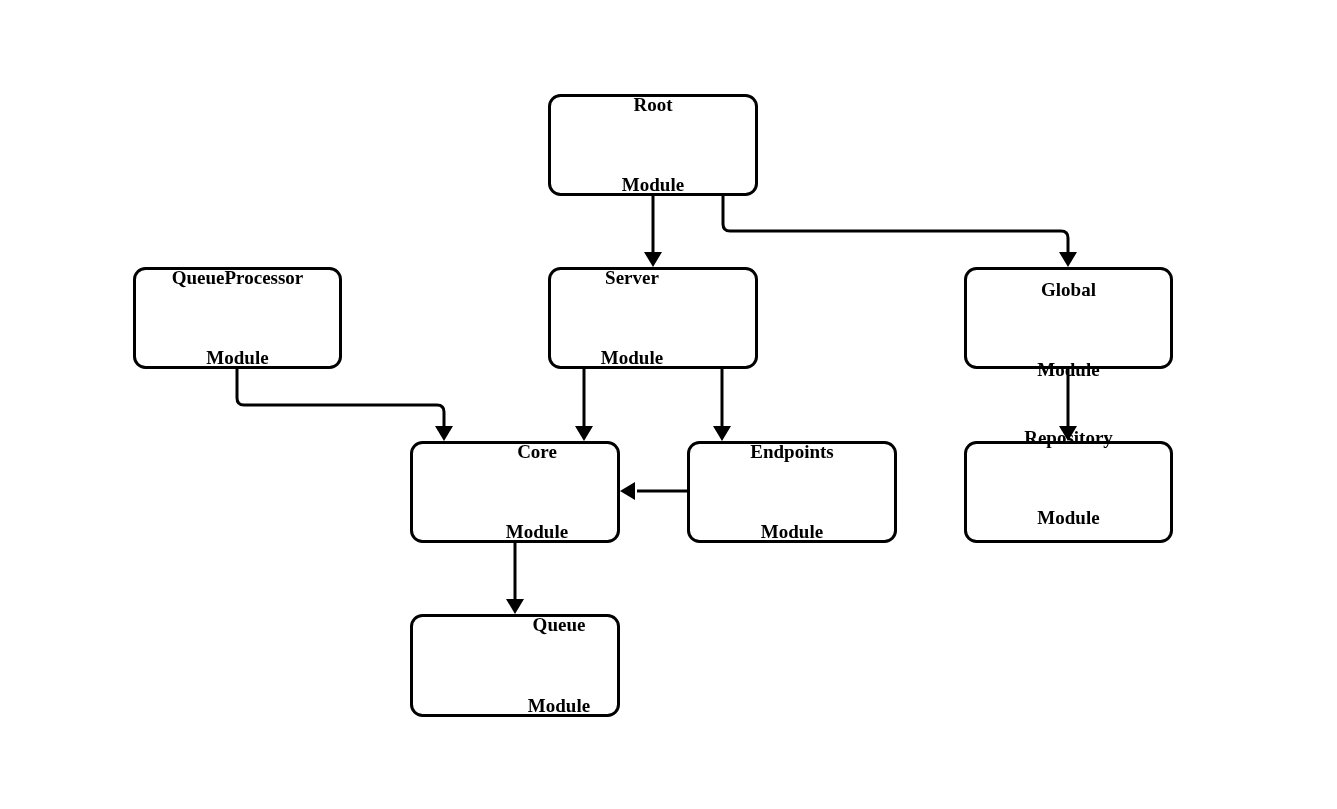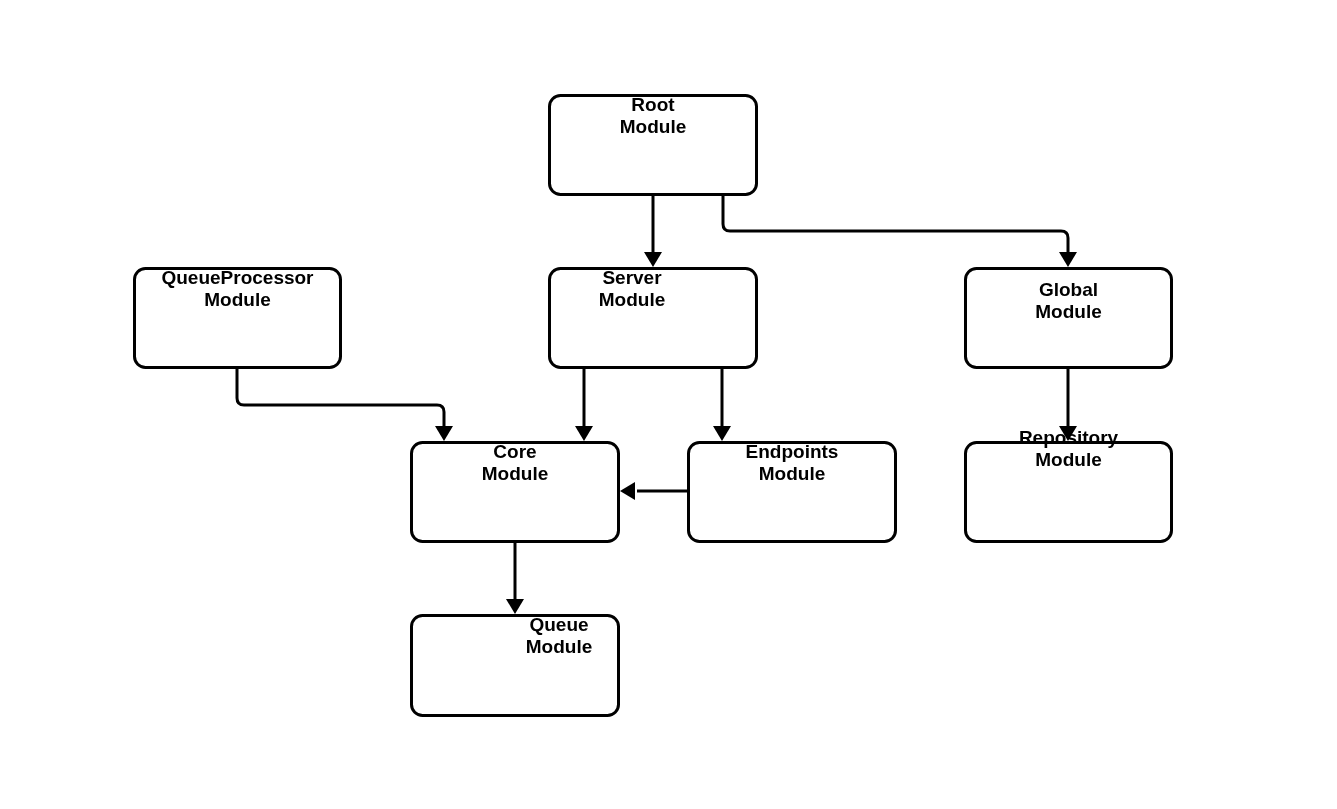--- a/index.html
+++ b/index.html
@@ -42,23 +42,23 @@
   }
   .edge-head {
     fill: #000000;
     stroke: none;
   }
   .node-label {
     position: absolute;
     display: flex;
     flex-direction: column;
     align-items: center;
-    justify-content: flex-start;
+    justify-content: space-between;
     text-align: center;
-    font-family: Liberation Sans, sans-serif;
+    font-family: Liberation Serif, serif;
     font-size: 19px;
     font-weight: bold;
     line-height: 22px;
     color: #000000;
     letter-spacing: 0px;
     pointer-events: none;
     white-space: pre;
   }
   .node-label .line1,
   .node-label .line2 {
@@ -113,18 +113,18 @@
         <rect class="node-box" x="688.5" y="442.5" width="207" height="99" rx="11" ry="11"></rect>
         <rect class="node-box" x="965.5" y="442.5" width="206" height="99" rx="11" ry="11"></rect>
         <rect class="node-box" x="411.5" y="615.5" width="207" height="100" rx="11" ry="11"></rect>
       </g>
   </svg>
   <div id="labels-layer">
       <div class="node-label" style="left: 548px; top: 94px; width: 210px; height: 102px;"><span class="line1">Root</span><span class="line2">Module</span></div>
       <div class="node-label" style="left: 133px; top: 267px; width: 209px; height: 102px;"><span class="line1">QueueProcessor</span><span class="line2">Module</span></div>
       <div class="node-label" style="left: 548px; top: 267px; width: 168px; height: 102px;"><span class="line1">Server</span><span class="line2">Module</span></div>
       <div class="node-label" style="left: 964px; top: 267px; width: 209px; height: 102px; margin-top: 12px;"><span class="line1">Global</span><span class="line2">Module</span></div>
-      <div class="node-label" style="left: 410px; top: 441px; width: 210px; height: 102px;"><span class="line1">Core</span><span class="line2">Module</span></div>
+      <div class="node-label" style="left: 432px; top: 441px; width: 210px; height: 102px;"><span class="line1">Core</span><span class="line2">Module</span></div>
       <div class="node-label" style="left: 687px; top: 441px; width: 210px; height: 102px;"><span class="line1">Endpoints</span><span class="line2">Module</span></div>
       <div class="node-label" style="left: 964px; top: 427px; width: 209px; height: 102px;"><span class="line1">Repository</span><span class="line2">Module</span></div>
       <div class="node-label" style="left: 410px; top: 614px; width: 210px; height: 103px; margin-left: 44px;"><span class="line1">Queue</span><span class="line2">Module</span></div>
     </div>
 </div>
 
 </body></html>

